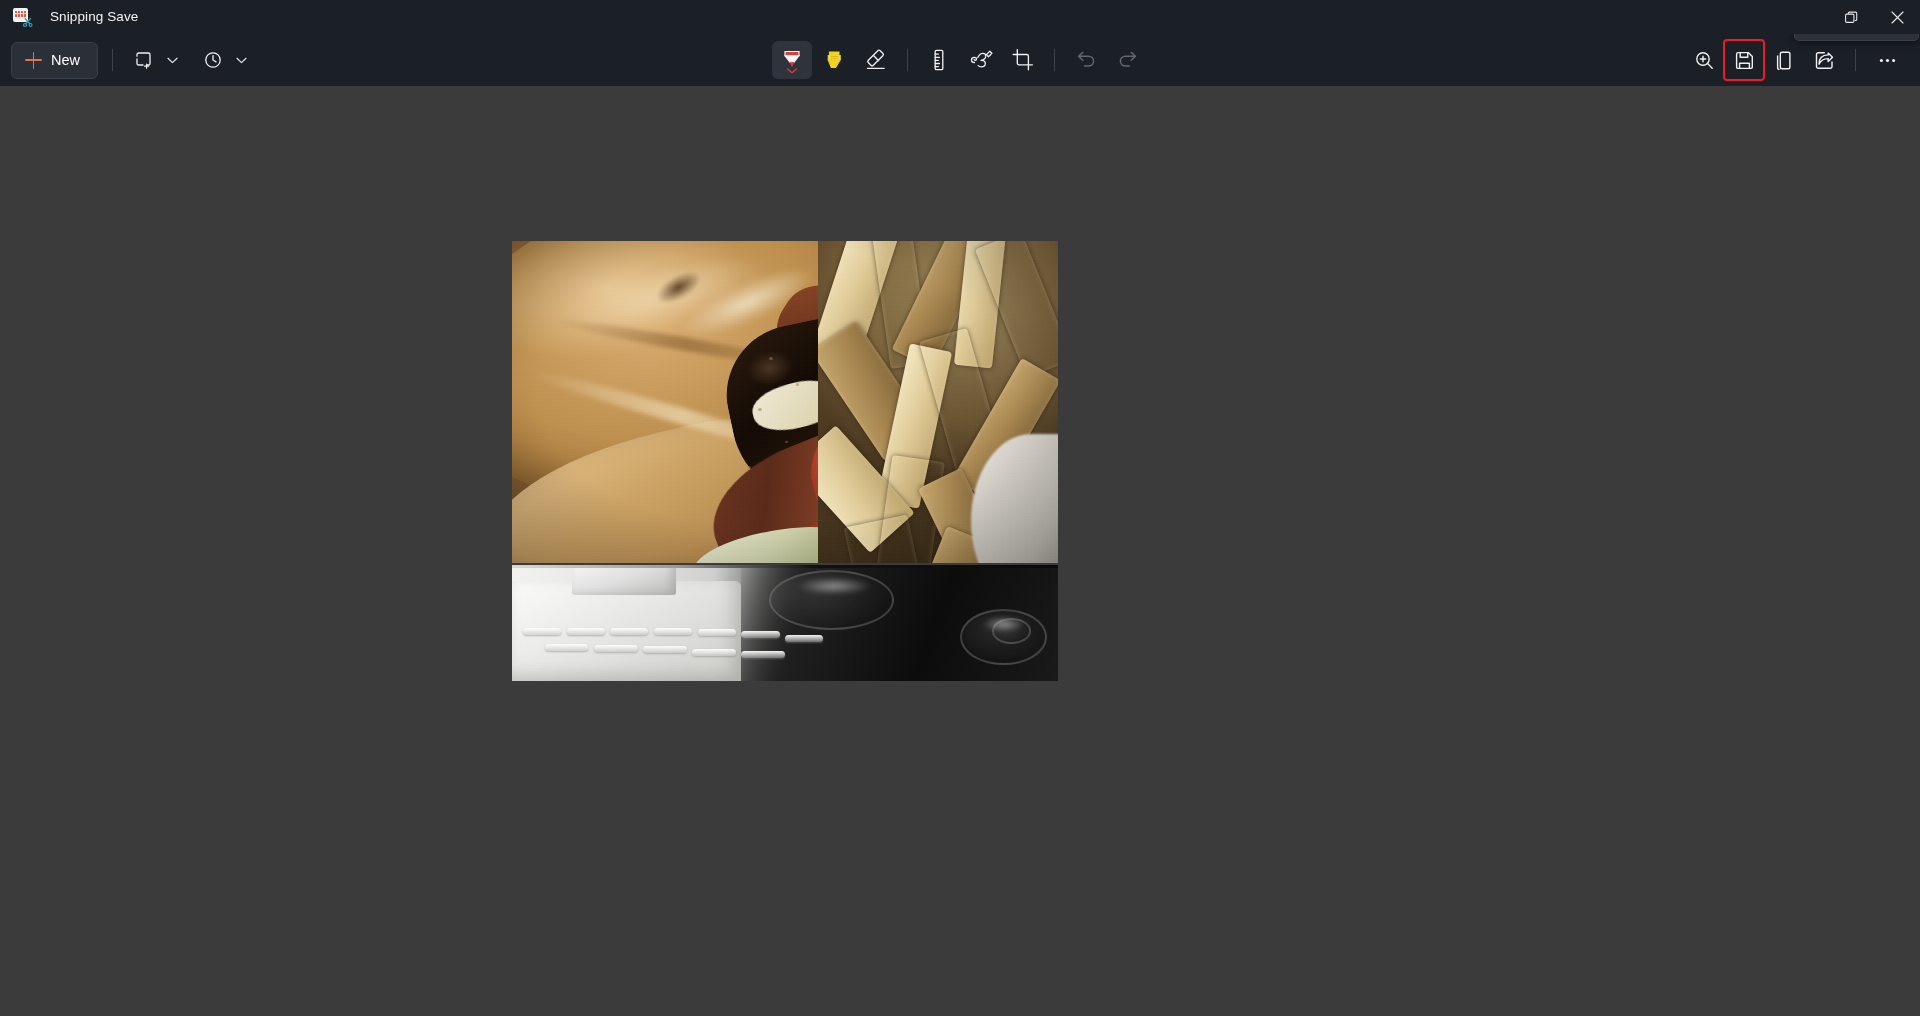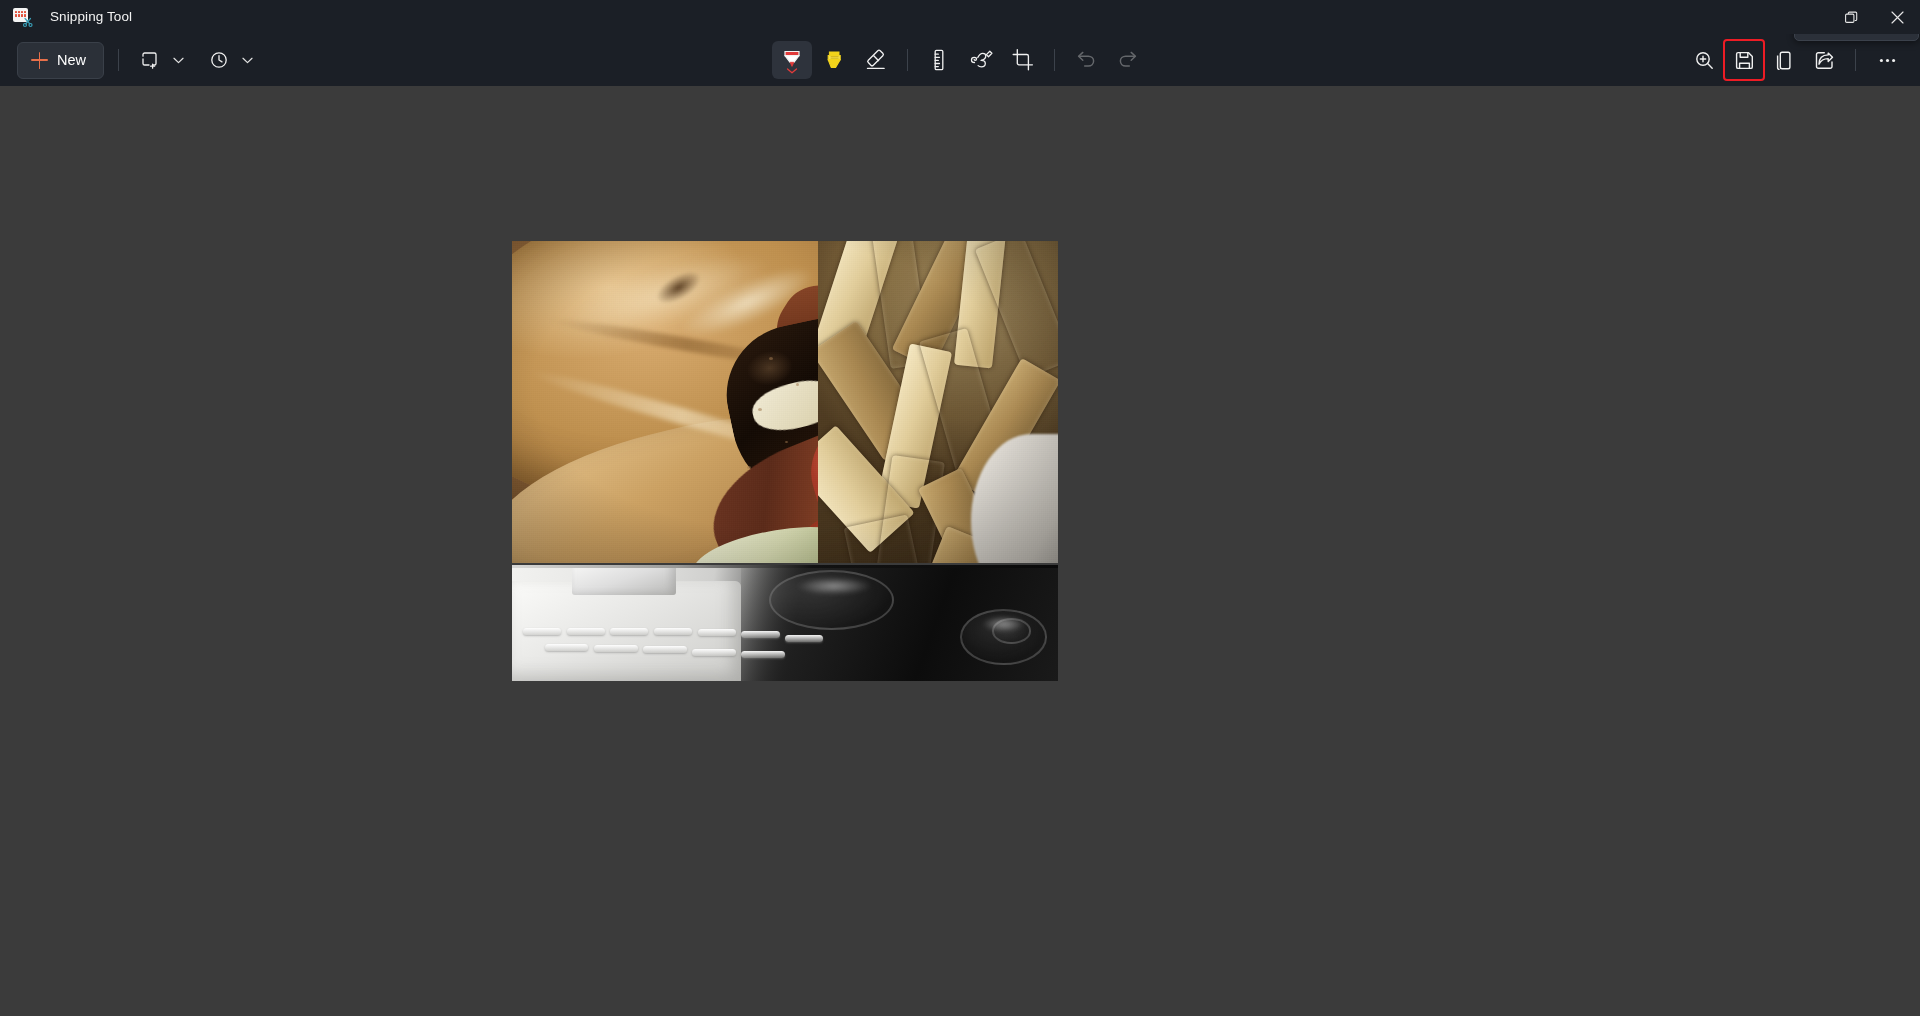--- a/index.html
+++ b/index.html
@@ -94,21 +94,21 @@
     flex: 0 0 52px;
     background: #1b1f26;
     display: flex;
     align-items: center;
     z-index: 20;
   }
 
   .tb-left {
     display: flex;
     align-items: center;
-    padding-left: 17px;
+    padding-left: 11px;
     gap: 0px;
   }
 
   .new-btn {
     display: flex;
     align-items: center;
     gap: 9px;
     height: 37px;
     padding: 0 17px 0 13px;
     border-radius: 6px;
@@ -541,21 +541,21 @@
           <i></i>
         </div>
       <svg class="scis" viewBox="0 0 24 24" fill="none" stroke="#3a9fb7" stroke-width="2.4" stroke-linecap="round">
         <circle cx="6" cy="18" r="3"></circle>
         <circle cx="17" cy="18" r="3"></circle>
         <path d="M7.5 15.5L17 5"></path>
         <path d="M15.5 15.5L6 5"></path>
       </svg>
     </div>
 
-    <div class="app-title">Snipping Tool</div>
+    <div class="app-title">Snipping Save</div>
 
     <div class="win-controls">
       <div class="win-btn">
         <svg width="13" height="13" viewBox="0 0 13 13" fill="none" stroke="#e6e6e6" stroke-width="1.1">
           <rect x="0.6" y="3.1" width="8.3" height="8.3" rx="1.1"></rect>
           <path d="M3.3 3.1V2.2a1.1 1.1 0 0 1 1.1-1.1h6.2a1.1 1.1 0 0 1 1.1 1.1v6.2a1.1 1.1 0 0 1-1.1 1.1h-0.9"></path>
         </svg>
       </div>
       <div class="win-btn close">
         <svg width="13" height="13" viewBox="0 0 13 13" fill="none" stroke="#e6e6e6" stroke-width="1.15" stroke-linecap="round">

